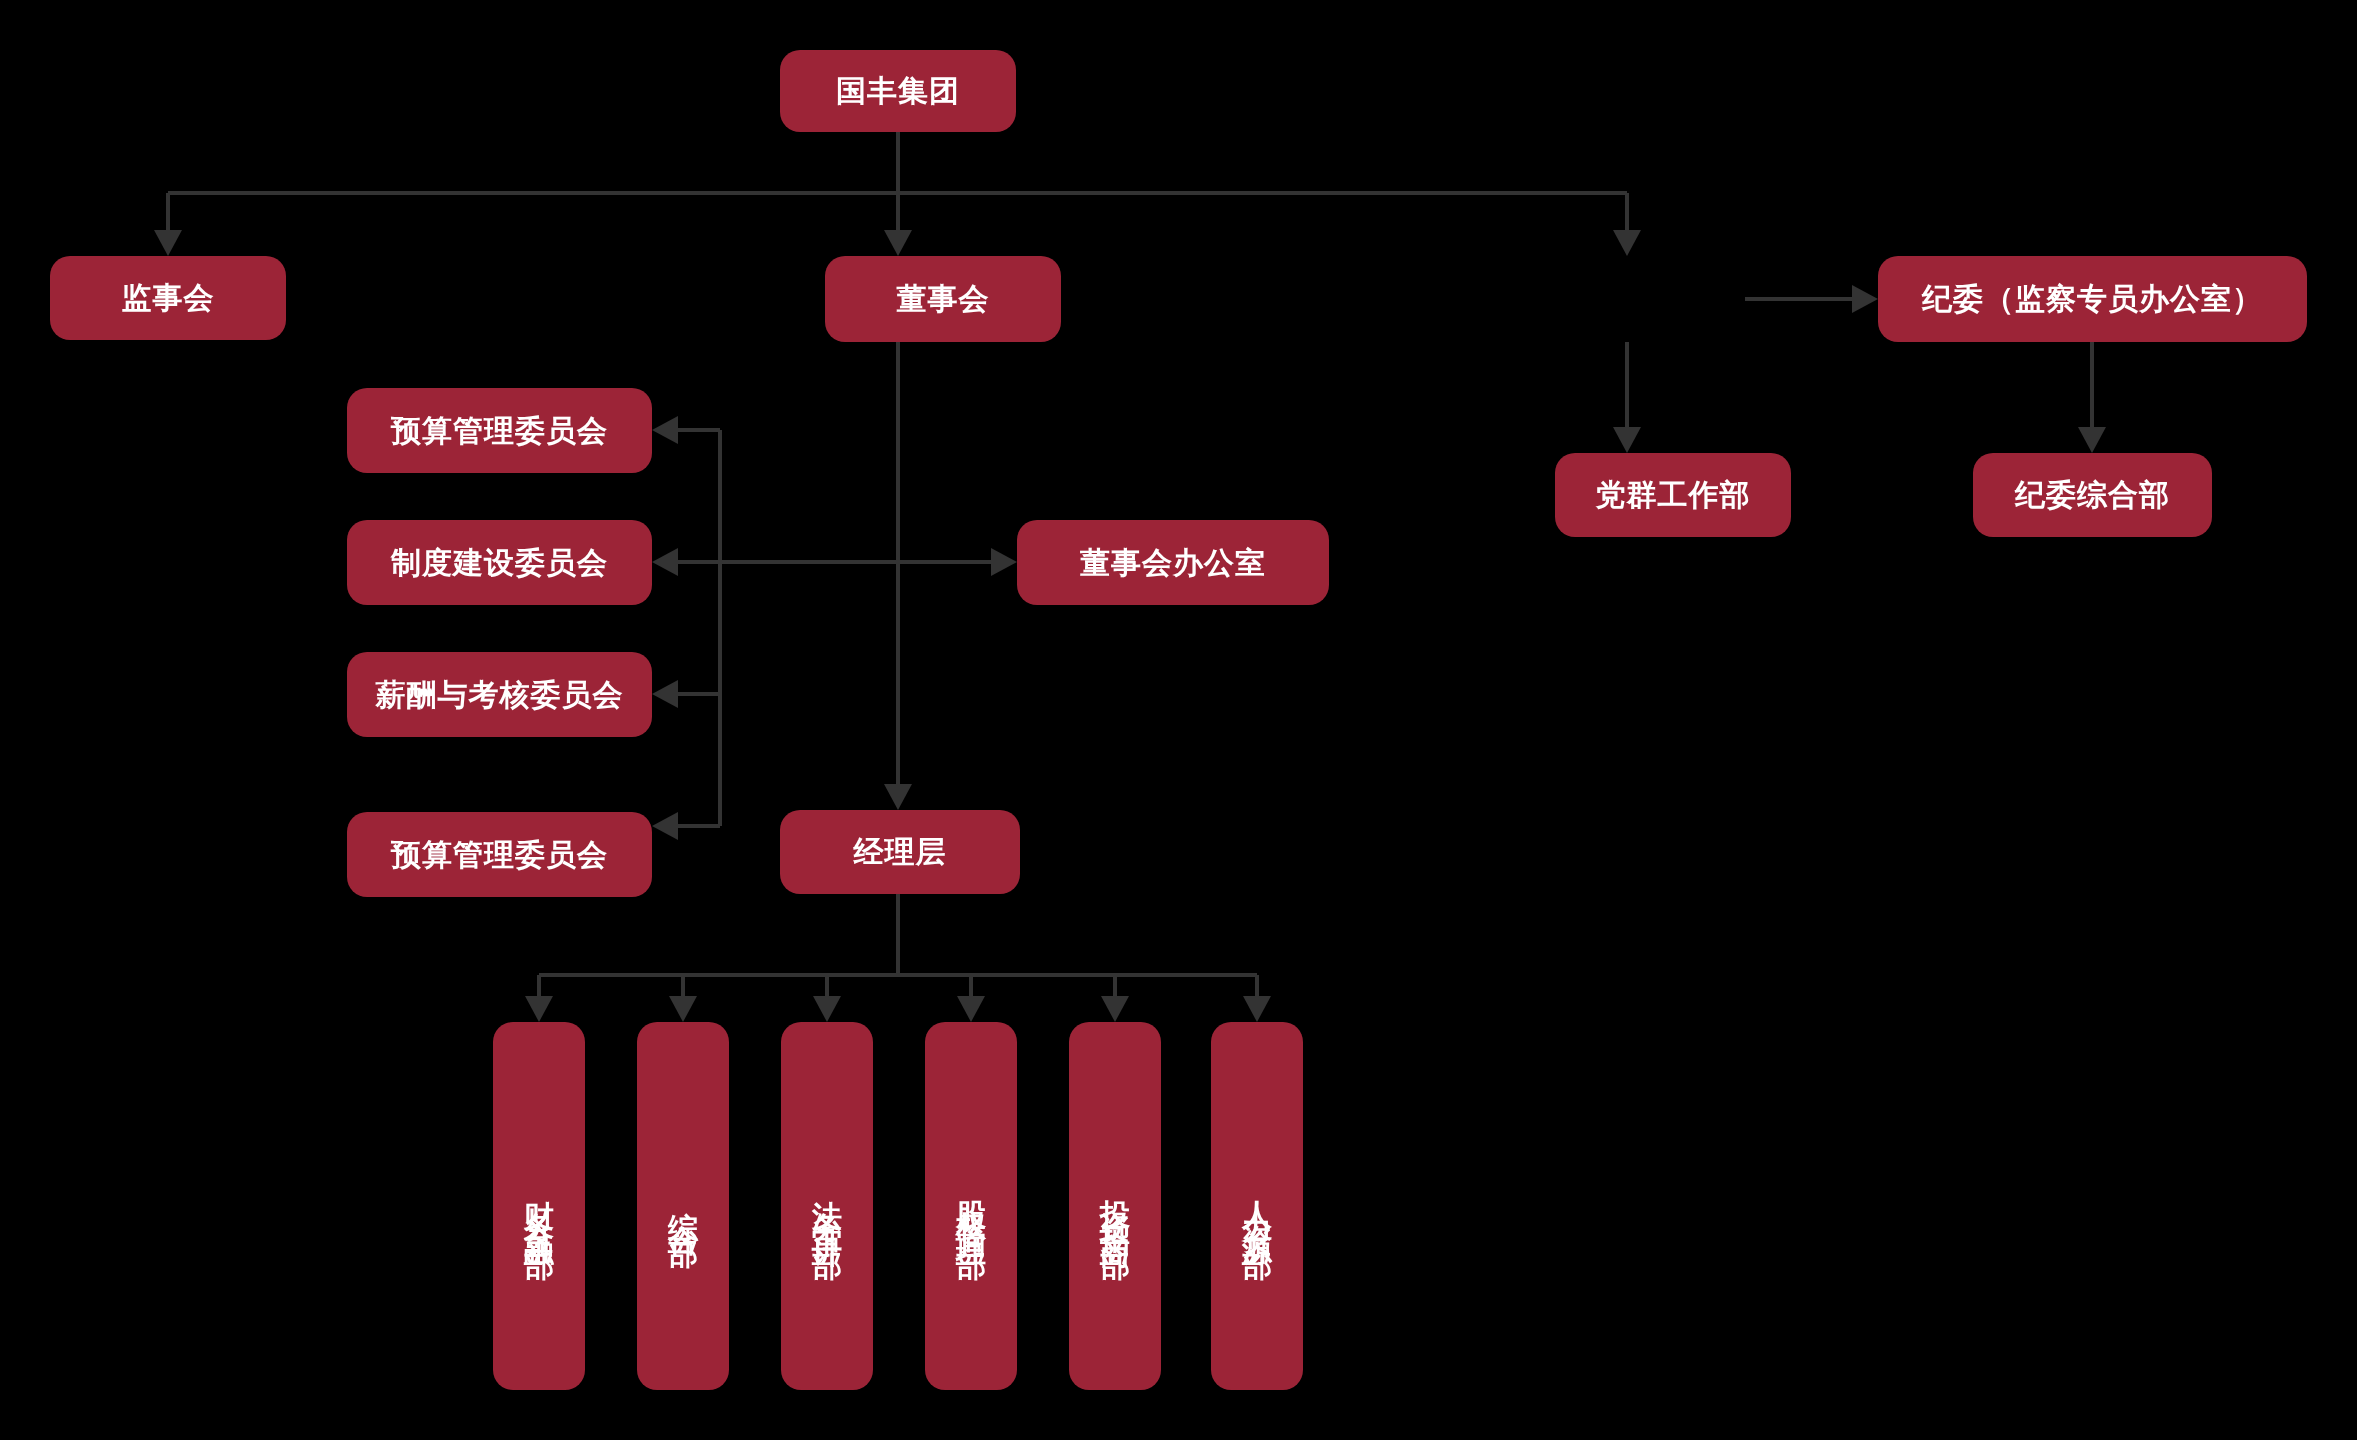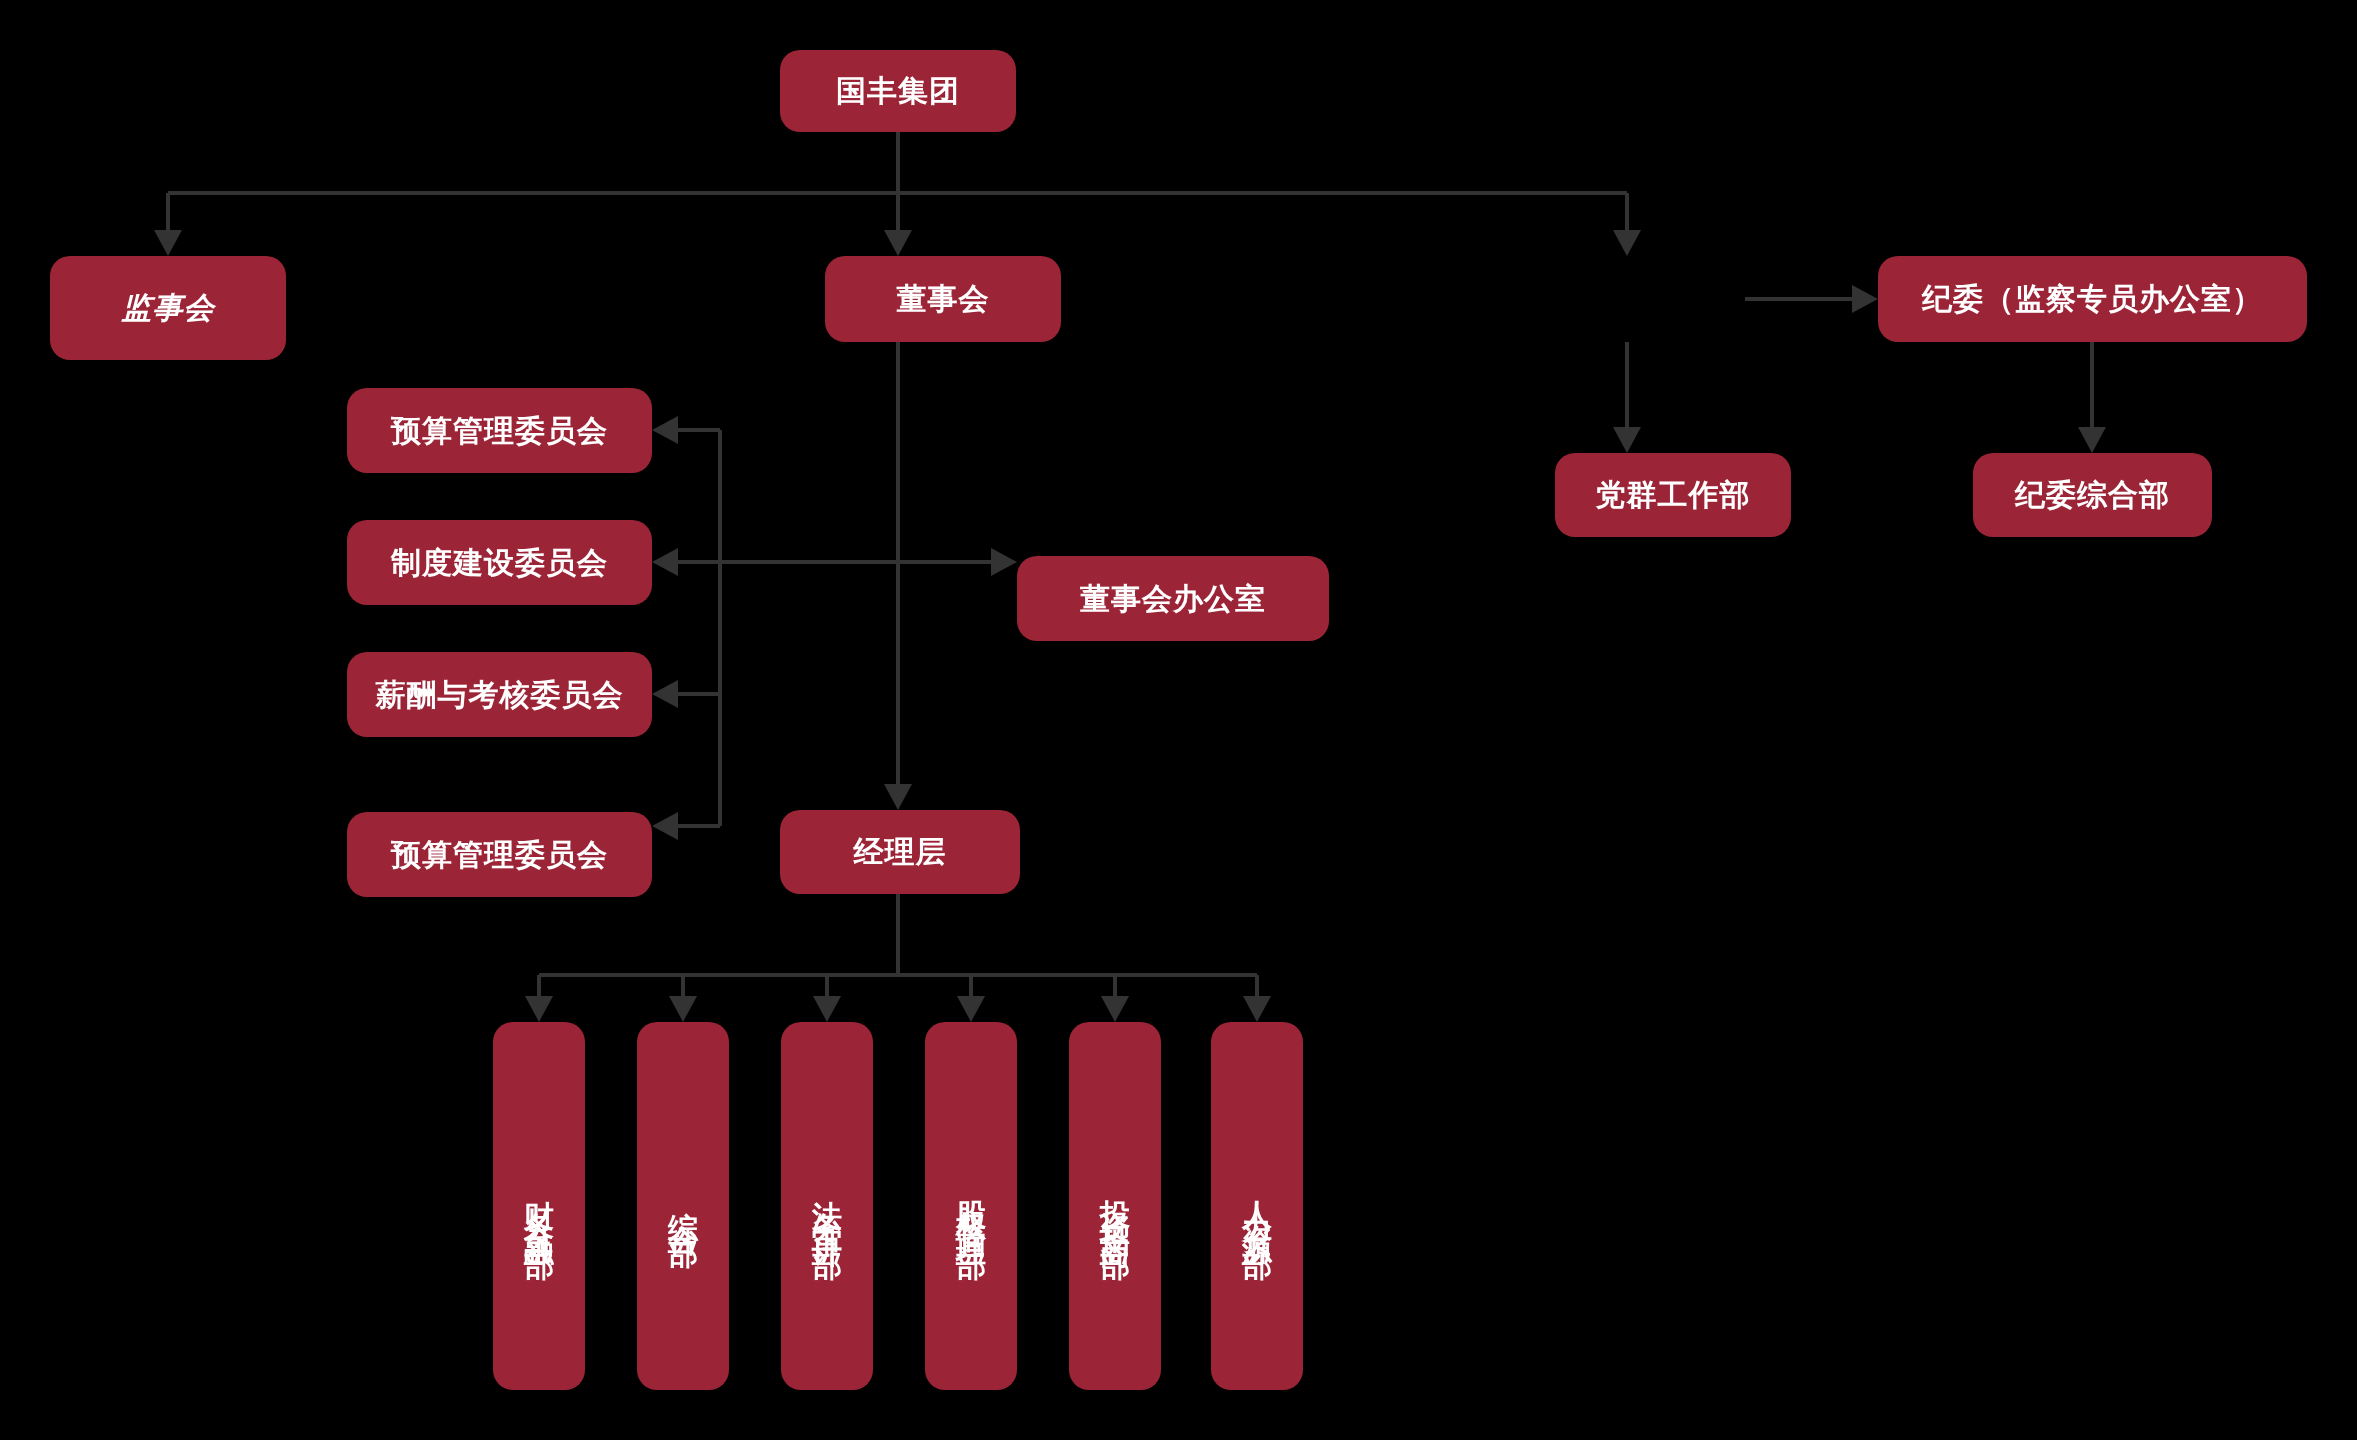--- a/index.html
+++ b/index.html
@@ -35,29 +35,29 @@
     line-height: 1.2;
     letter-spacing: 1px;
     box-sizing: border-box;
   }
   .node.vertical {
     writing-mode: vertical-rl;
     letter-spacing: 12px;
   }
   
   .n-root        { left: 780px;  top: 50px;  width: 236px; height: 82px; }
-  .n-supervisory { left: 50px;   top: 256px; width: 236px; height: 104px; font-style: italic; }
+  .n-supervisory { left: 50px;   top: 256px; width: 236px; height: 84px; }
   .n-board       { left: 780px;  top: 256px; width: 236px; height: 86px; margin-left: 45px; }
   .n-party       { left: 1509px; top: 256px; width: 236px; height: 86px; }
   .n-discipline  { left: 1878px; top: 256px; width: 429px; height: 86px; }
   .n-comm-0      { left: 347px;  top: 388px; width: 305px; height: 85px; }
   .n-comm-1      { left: 347px;  top: 520px; width: 305px; height: 85px; }
   .n-comm-2      { left: 347px;  top: 652px; width: 305px; height: 85px; }
   .n-comm-3      { left: 347px;  top: 812px; width: 305px; height: 85px; }
-  .n-boardoffice { left: 1017px; top: 520px; width: 312px; height: 85px; margin-top: 36px; }
+  .n-boardoffice { left: 1017px; top: 520px; width: 312px; height: 85px; }
   .n-partymass   { left: 1509px; top: 453px; width: 236px; height: 84px; margin-left: 46px; }
   .n-discgeneral { left: 1973px; top: 453px; width: 239px; height: 84px; }
   .n-management  { left: 780px;  top: 810px; width: 240px; height: 84px; }
   .n-dept-0      { left: 493px;  top: 1022px; width: 92px; height: 368px; }
   .n-dept-1      { left: 637px;  top: 1022px; width: 92px; height: 368px; }
   .n-dept-2      { left: 781px;  top: 1022px; width: 92px; height: 368px; }
   .n-dept-3      { left: 925px;  top: 1022px; width: 92px; height: 368px; }
   .n-dept-4      { left: 1069px; top: 1022px; width: 92px; height: 368px; }
   .n-dept-5      { left: 1211px; top: 1022px; width: 92px; height: 368px; }
 </style>

